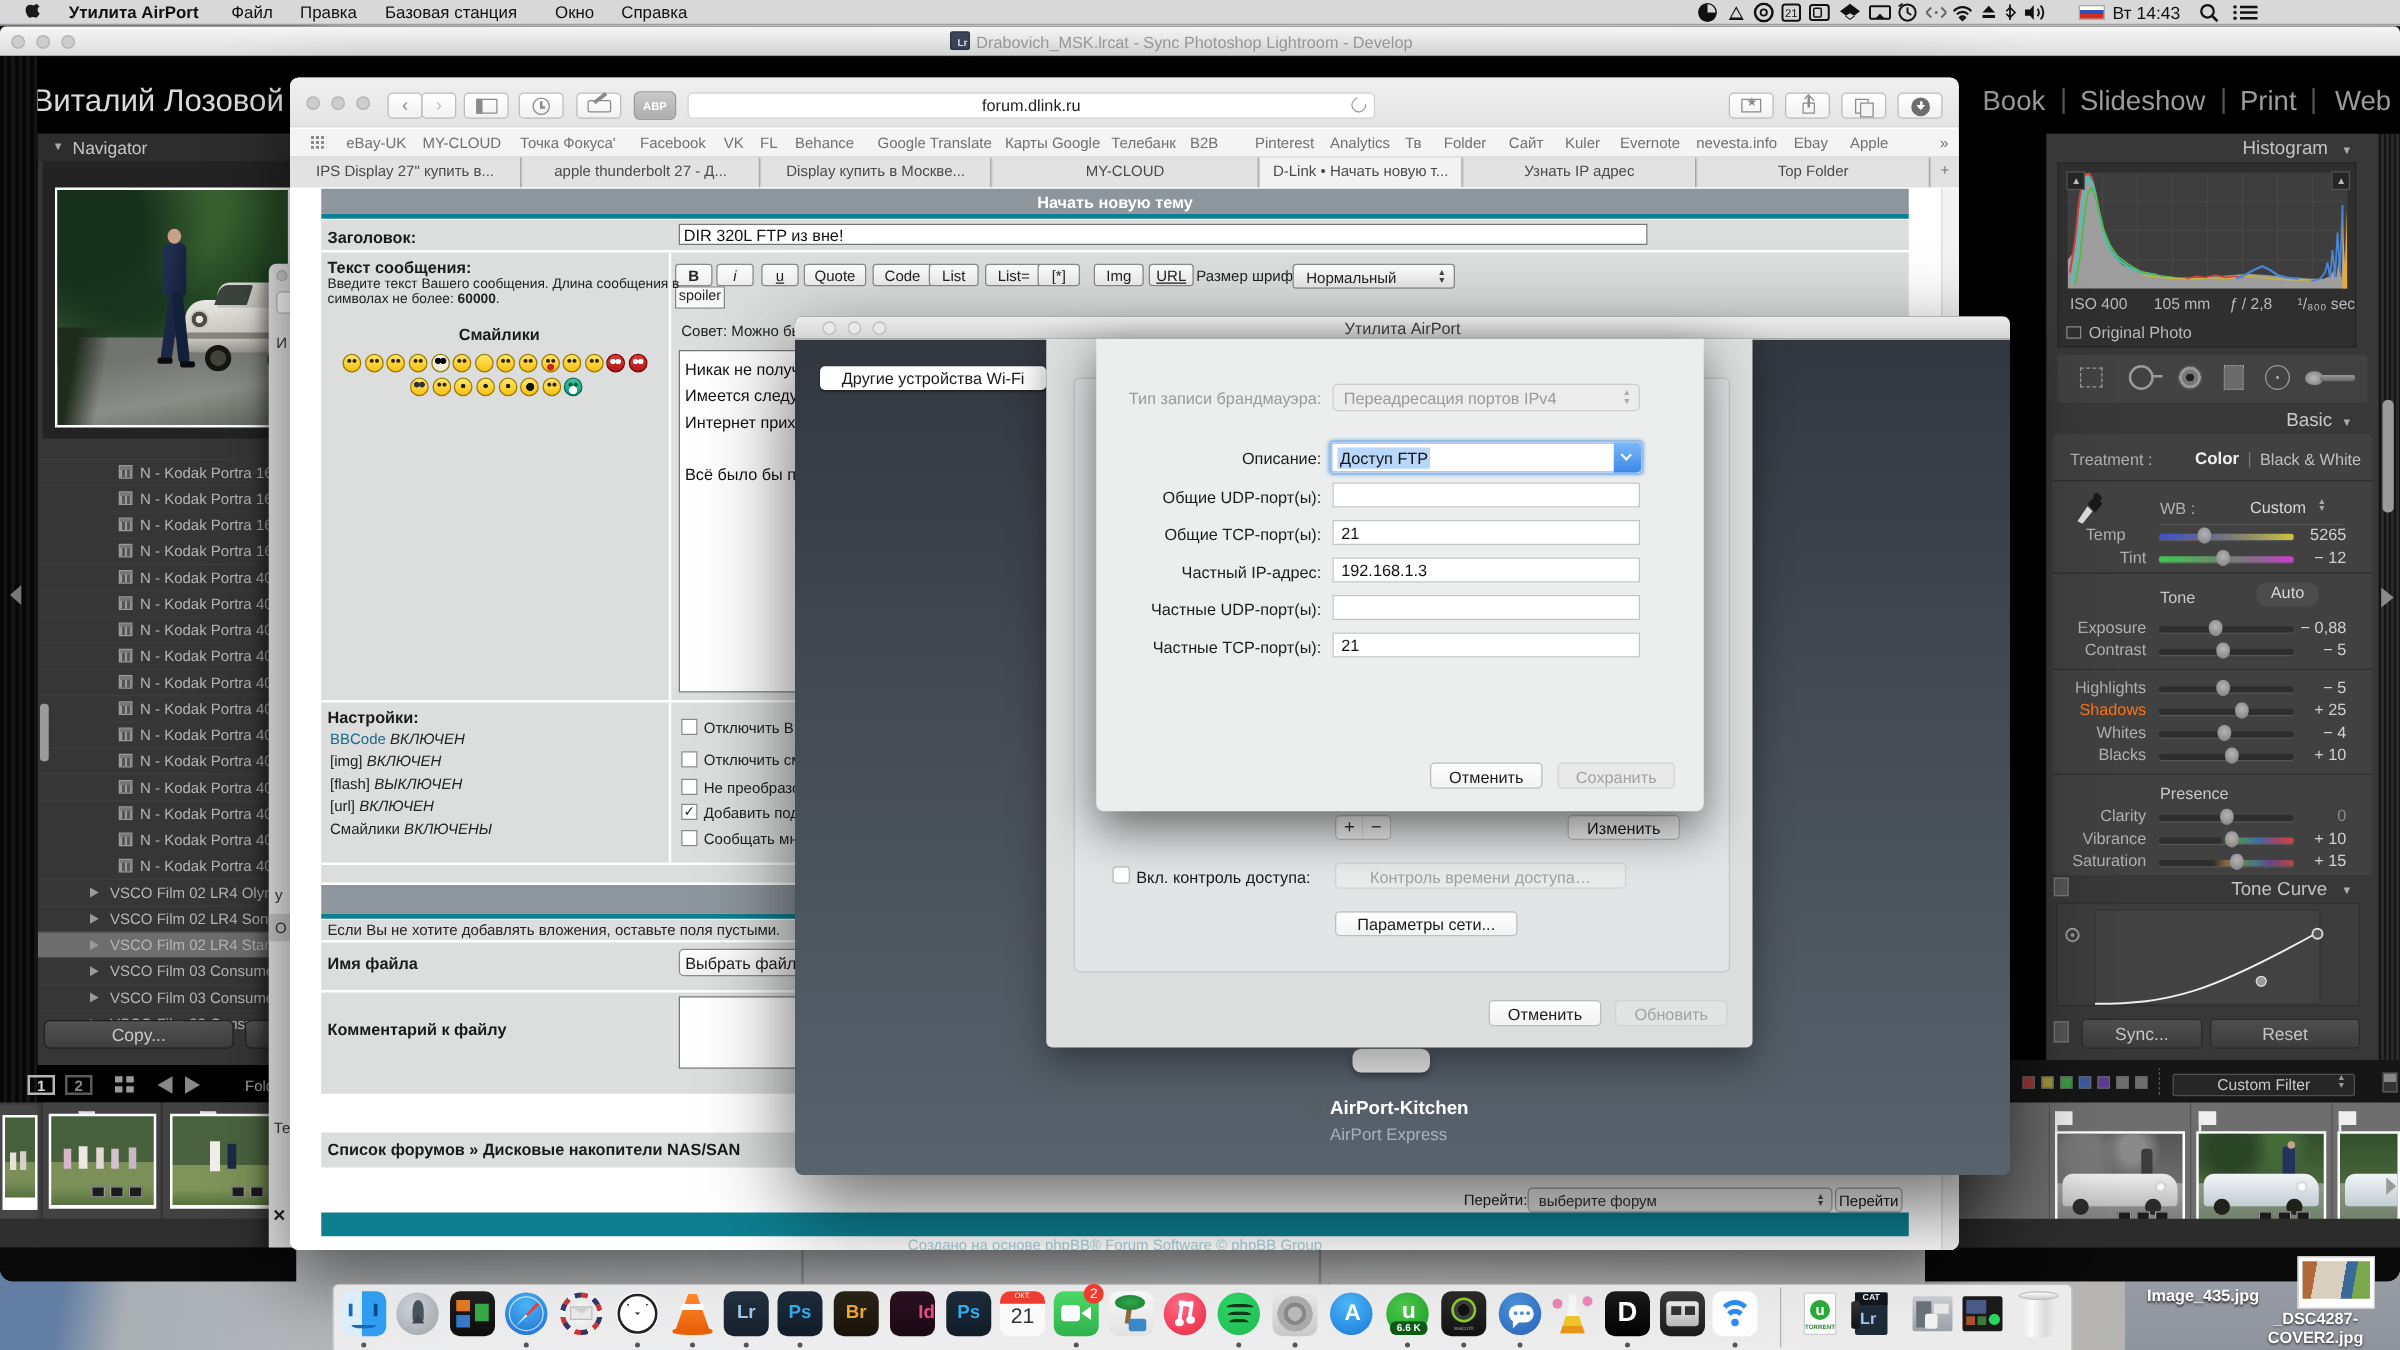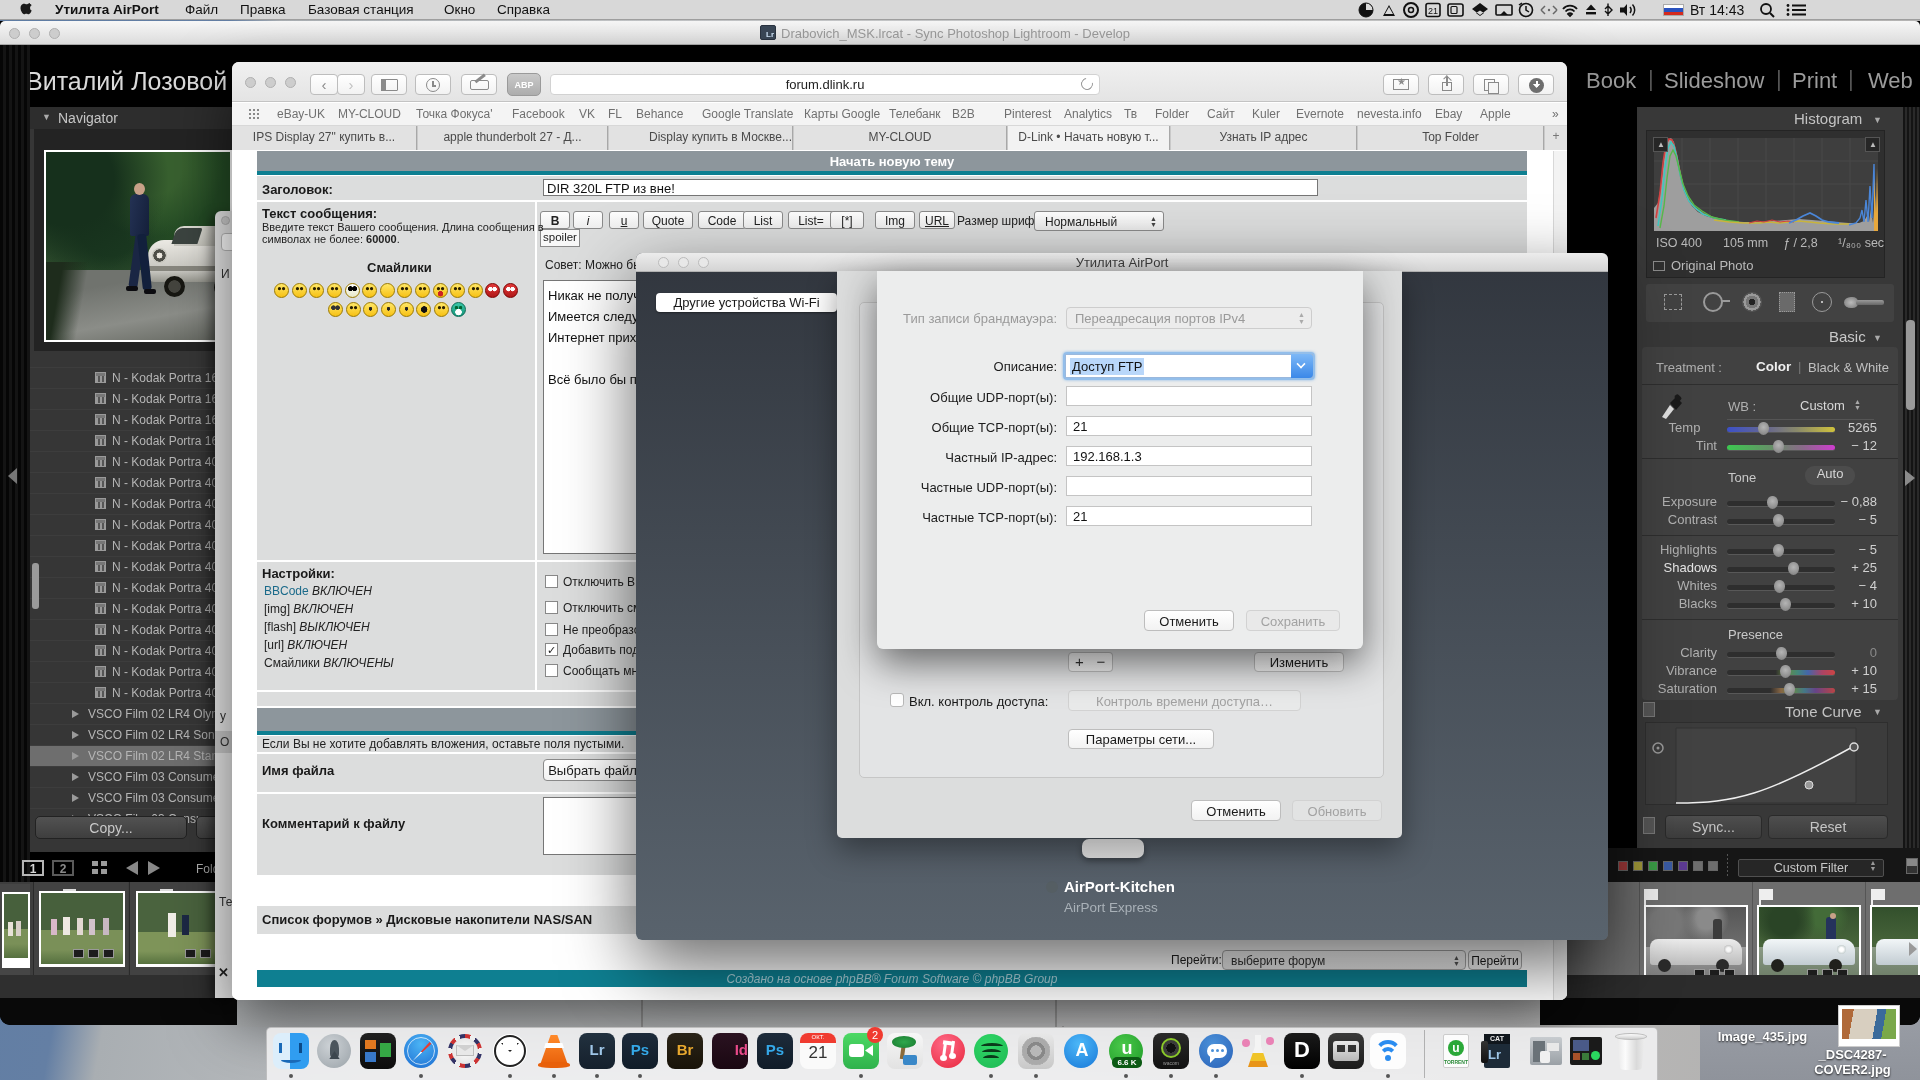--- a/index.html
+++ b/index.html
@@ -318,21 +318,21 @@
         <div class="abs" style="left:175px;top:147px;width:60px;text-align:right;color:#d0d0d0;font-size:13px;">− 0,88</div>
 <div class="abs" style="left:10px;top:165px;width:65px;text-align:right;color:#b0b0b0;font-size:13px;">Contrast</div>
         <div class="abs" style="left:85px;top:172px;width:108px;height:5px;border-radius:3px;background:linear-gradient(90deg,#2e2e2e,#2e2e2e);box-shadow:0 1px 0 rgba(255,255,255,.12);"></div>
         <div class="abs" style="left:131px;top:167px;width:11px;height:13px;background:radial-gradient(circle at 50% 40%,#b5b5b5,#7a7a7a);border-radius:45% 45% 50% 50%;"></div>
         <div class="abs" style="left:175px;top:165px;width:60px;text-align:right;color:#d0d0d0;font-size:13px;">− 5</div>
 <div class="abs" style="left:0;top:188px;width:256px;height:1px;background:#2e2e2e;"></div>
 <div class="abs" style="left:10px;top:195px;width:65px;text-align:right;color:#b0b0b0;font-size:13px;">Highlights</div>
         <div class="abs" style="left:85px;top:202px;width:108px;height:5px;border-radius:3px;background:linear-gradient(90deg,#2e2e2e,#2e2e2e);box-shadow:0 1px 0 rgba(255,255,255,.12);"></div>
         <div class="abs" style="left:131px;top:197px;width:11px;height:13px;background:radial-gradient(circle at 50% 40%,#b5b5b5,#7a7a7a);border-radius:45% 45% 50% 50%;"></div>
         <div class="abs" style="left:175px;top:195px;width:60px;text-align:right;color:#d0d0d0;font-size:13px;">− 5</div>
-<div class="abs" style="left:10px;top:213px;width:65px;text-align:right;color:#e5e5e5;font-size:13px;">Shadows</div>
+<div class="abs" style="left:10px;top:213px;width:65px;text-align:right;color:#f97316;font-size:13px;">Shadows</div>
         <div class="abs" style="left:85px;top:220px;width:108px;height:5px;border-radius:3px;background:linear-gradient(90deg,#2e2e2e,#2e2e2e);box-shadow:0 1px 0 rgba(255,255,255,.12);"></div>
         <div class="abs" style="left:146px;top:215px;width:11px;height:13px;background:radial-gradient(circle at 50% 40%,#b5b5b5,#7a7a7a);border-radius:45% 45% 50% 50%;"></div>
         <div class="abs" style="left:175px;top:213px;width:60px;text-align:right;color:#d0d0d0;font-size:13px;">+ 25</div>
 <div class="abs" style="left:10px;top:231px;width:65px;text-align:right;color:#b0b0b0;font-size:13px;">Whites</div>
         <div class="abs" style="left:85px;top:238px;width:108px;height:5px;border-radius:3px;background:linear-gradient(90deg,#2e2e2e,#2e2e2e);box-shadow:0 1px 0 rgba(255,255,255,.12);"></div>
         <div class="abs" style="left:132px;top:233px;width:11px;height:13px;background:radial-gradient(circle at 50% 40%,#b5b5b5,#7a7a7a);border-radius:45% 45% 50% 50%;"></div>
         <div class="abs" style="left:175px;top:231px;width:60px;text-align:right;color:#d0d0d0;font-size:13px;">− 4</div>
 <div class="abs" style="left:10px;top:249px;width:65px;text-align:right;color:#b0b0b0;font-size:13px;">Blacks</div>
         <div class="abs" style="left:85px;top:256px;width:108px;height:5px;border-radius:3px;background:linear-gradient(90deg,#2e2e2e,#2e2e2e);box-shadow:0 1px 0 rgba(255,255,255,.12);"></div>
         <div class="abs" style="left:138px;top:251px;width:11px;height:13px;background:radial-gradient(circle at 50% 40%,#b5b5b5,#7a7a7a);border-radius:45% 45% 50% 50%;"></div>
@@ -517,21 +517,21 @@
         <span class="abs" style="left:1064px;top:4px;">Evernote</span>
         <span class="abs" style="left:1125px;top:4px;">nevesta.info</span>
         <span class="abs" style="left:1203px;top:4px;">Ebay</span>
         <span class="abs" style="left:1248px;top:4px;">Apple</span>
         <span class="abs" style="left:1320px;top:4px;">»</span>
  </div>
 
  <div class="abs" style="left:0;top:64px;width:1335px;height:24px;background:#c9c9c9;font-size:12px;color:#4a4a4a;">
   <div class="abs" style="left:0;top:0;width:185px;height:24px;background:#e2e2e2;border-right:1px solid #a8a8a8;text-align:center;padding-top:4px;overflow:hidden;white-space:nowrap;">IPS Display 27" купить в...</div>
   <div class="abs" style="left:186px;top:0;width:190px;height:24px;background:#e2e2e2;border-right:1px solid #a8a8a8;text-align:center;padding-top:4px;overflow:hidden;white-space:nowrap;">apple thunderbolt 27 - Д...</div>
-  <div class="abs" style="left:377px;top:0;width:184px;height:24px;background:#e2e2e2;border-right:1px solid #a8a8a8;text-align:right;padding-top:4px;overflow:hidden;white-space:nowrap;">Display купить в Москве...</div>
+  <div class="abs" style="left:377px;top:0;width:184px;height:24px;background:#e2e2e2;border-right:1px solid #a8a8a8;text-align:center;padding-top:4px;overflow:hidden;white-space:nowrap;">Display купить в Москве...</div>
   <div class="abs" style="left:562px;top:0;width:213px;height:24px;background:#e2e2e2;border-right:1px solid #a8a8a8;text-align:center;padding-top:4px;">MY-CLOUD</div>
   <div class="abs" style="left:776px;top:0;width:162px;height:24px;background:#f2f2f2;border-right:1px solid #a8a8a8;text-align:center;padding-top:4px;overflow:hidden;white-space:nowrap;">D-Link • Начать новую т...</div>
   <div class="abs" style="left:939px;top:0;width:186px;height:24px;background:#e2e2e2;border-right:1px solid #a8a8a8;text-align:center;padding-top:4px;">Узнать IP адрес</div>
   <div class="abs" style="left:1126px;top:0;width:186px;height:24px;background:#e2e2e2;border-right:1px solid #a8a8a8;text-align:center;padding-top:4px;">Top Folder</div>
   <div class="abs" style="left:1313px;top:0;width:22px;height:24px;background:#e2e2e2;text-align:center;padding-top:3px;color:#777;">+</div>
  </div>
 
  <div class="abs" style="left:0;top:88px;width:1335px;height:850px;background:#fff;border-radius:0 0 7px 7px;overflow:hidden;">
   <div class="abs" style="left:25px;top:1px;width:1270px;height:20px;background:#8d969c;color:#fff;font-size:13px;font-weight:bold;text-align:center;padding-top:3px;">Начать новую тему</div>
   <div class="abs" style="left:25px;top:21px;width:1270px;height:4px;background:#0e7f91;"></div>
@@ -607,21 +607,21 @@
   <div class="abs" style="left:25px;top:644px;width:1270px;height:81px;background:#dcdddd;">
    <span class="abs" style="left:5px;top:22px;color:#1a1a1a;font-size:13px;font-weight:bold;">Комментарий к файлу</span>
    <div class="abs" style="left:286px;top:3px;width:450px;height:58px;background:#fff;border:1px solid #767676;"></div>
   </div>
   <div class="abs" style="left:25px;top:756px;width:1270px;height:28px;background:#dcdddd;">
    <span class="abs" style="left:5px;top:6px;color:#1a1a1a;font-size:13px;font-weight:bold;">Список форумов » Дисковые накопители NAS/SAN</span>
   </div>
   <div class="abs" style="left:939px;top:803px;font-size:12px;color:#222;">Перейти:</div>
   <div class="abs" style="left:990px;top:800px;width:244px;height:20px;background:linear-gradient(#fdfdfd,#e8e8e8);border:1px solid #a8a8a8;border-radius:4px;font-size:12px;color:#333;padding:3px 0 0 8px;">выберите форум<span style="position:absolute;right:5px;top:4px;font-size:7px;color:#555;line-height:6px;">▲<br>▼</span></div>
   <div class="abs btn" style="left:1236px;top:800px;width:54px;height:20px;font-size:12px;padding-top:3px;border-color:#a8a8a8;">Перейти</div>
-  <div class="abs" style="left:25px;top:820px;width:1270px;height:17px;background:#0e7f91;color:#a8cfd8;font-size:12px;text-align:center;padding-top:2px;font-style:italic;">Создано на основе phpBB® Forum Software © phpBB Group</div>
+  <div class="abs" style="left:25px;top:820px;width:1270px;height:17px;background:#0e7f91;color:#a8cfd8;font-size:12px;text-align:center;padding-top:19px;">Создано на основе phpBB® Forum Software © phpBB Group</div>
   <div class="abs" style="left:1321px;top:1px;width:14px;height:849px;background:#f3f3f3;border-left:1px solid #d8d8d8;"></div>
   <div class="abs" style="left:1323px;top:116px;width:10px;height:80px;background:#c0c0c0;border-radius:5px;"></div>
  </div>
 </div>
 
 <div class="abs" style="left:636px;top:253px;width:972px;height:687px;border-radius:6px;box-shadow:0 25px 70px rgba(0,0,0,.6);background:linear-gradient(#31363e,#59636d);">
  <div class="abs" style="left:0;top:0;width:972px;height:19px;background:linear-gradient(#ececec,#d4d4d4);border-bottom:1px solid #b2b2b2;border-radius:6px 6px 0 0;">
   <div class="abs" style="left:22px;top:4px;width:11px;height:11px;border-radius:50%;background:#e8e8e8;border:1px solid #bbb;"></div>
   <div class="abs" style="left:42px;top:4px;width:11px;height:11px;border-radius:50%;background:#e8e8e8;border:1px solid #bbb;"></div>
   <div class="abs" style="left:62px;top:4px;width:11px;height:11px;border-radius:50%;background:#e8e8e8;border:1px solid #bbb;"></div>

